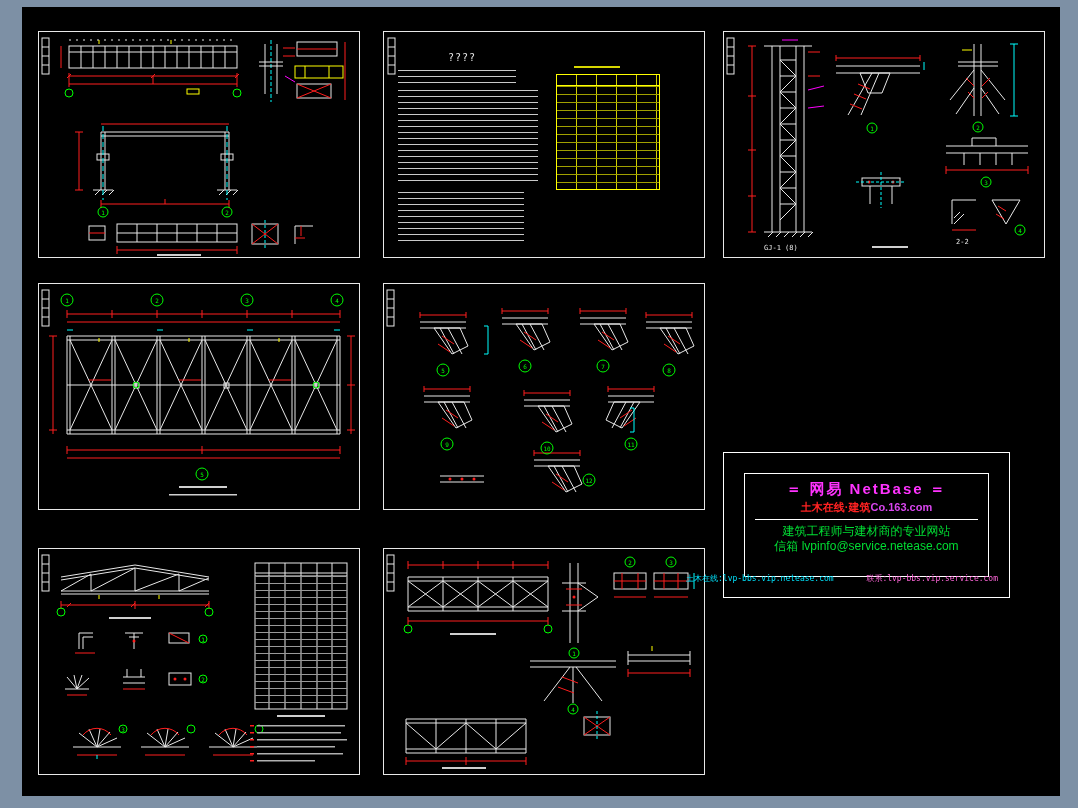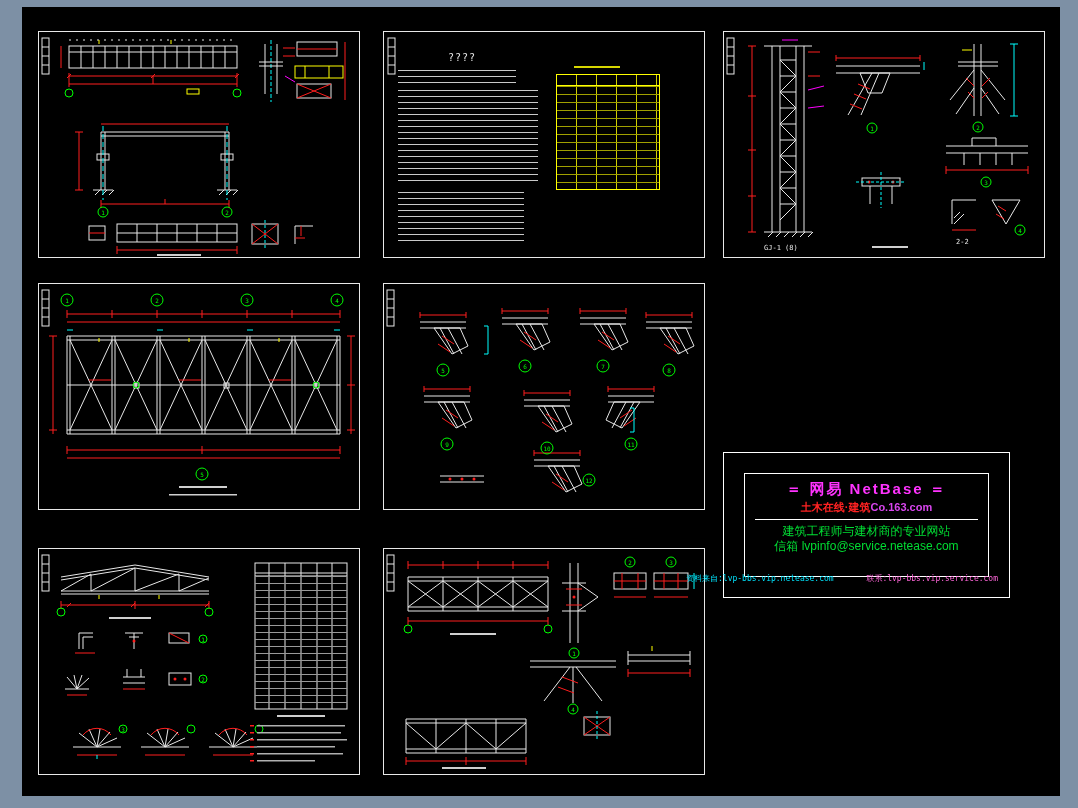--- a/index.html
+++ b/index.html
@@ -425,17 +425,17 @@
       <div class="tb-line2">
         <span class="tb-red">土木在线·建筑</span>
         <span class="tb-green">Co.163.com</span>
       </div>
       <div class="tb-sep"></div>
       <div class="tb-line3">建筑工程师与建材商的专业网站</div>
       <div class="tb-line4">信箱 lvpinfo@service.netease.com</div>
     </div>
   </div>
   <div class="watermark">
-    <span class="wm-left">资料来自:lvp-bbs.vip.netease.com</span>
+    <span class="wm-left">土木在线:lvp-bbs.vip.netease.com</span>
     <span class="wm-right">联系:lvp-bbs.vip.service.com</span>
   </div>
 
 </div>
 
 </body></html>

